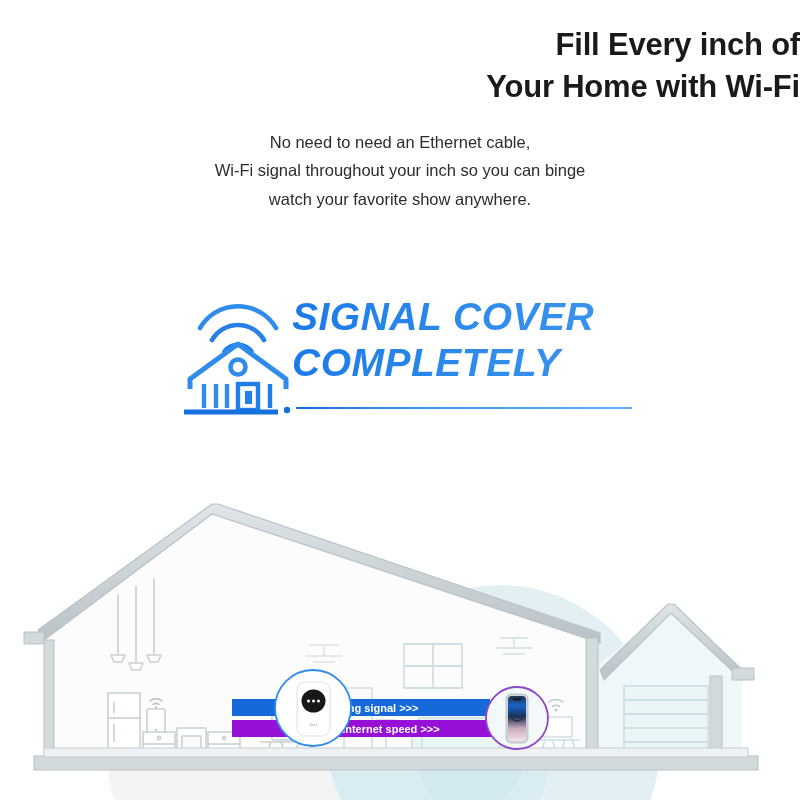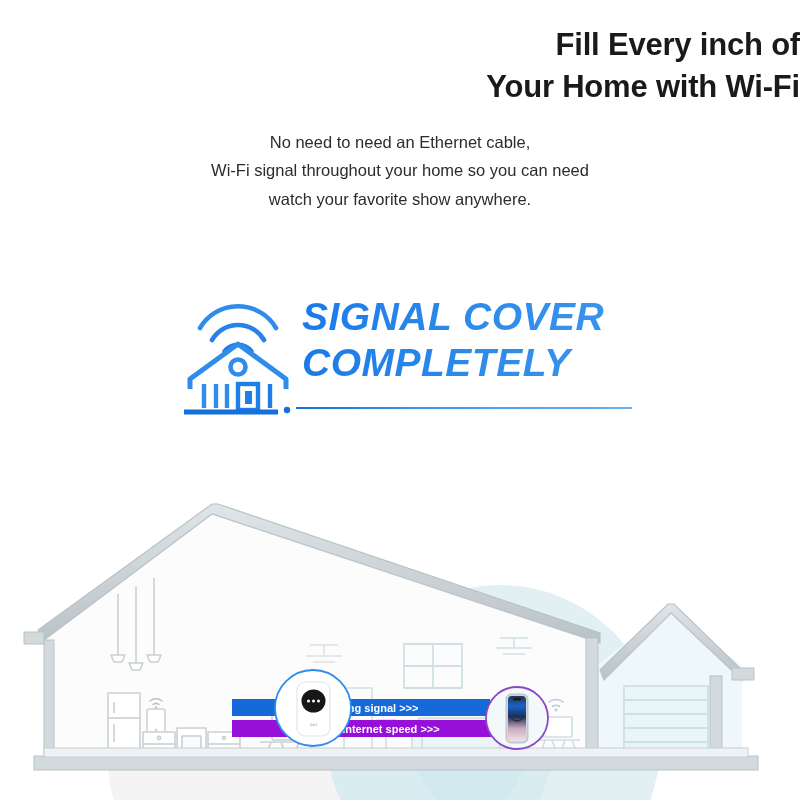--- a/index.html
+++ b/index.html
@@ -58,21 +58,21 @@
   }
   .house-icon {
     position: absolute;
     left: 0;
     top: 0;
     width: 112px;
     height: 128px;
   }
   .logo-text {
     position: absolute;
-    left: 120px;
+    left: 110px;
     top: 6px;
     width: 340px;
   }
   .logo-text .ln {
     display: block;
     font-size: 39px;
     font-weight: bold;
     font-style: italic;
     line-height: 1.17;
     letter-spacing: 0.5px;
@@ -106,21 +106,21 @@
 
 <div class="page">
 
   <div class="headline">
     <span>Fill Every inch of</span>
     <span class="l2">Your Home with Wi-Fi</span>
   </div>
 
   <div class="subhead">
     <span>No need to need an Ethernet cable,</span>
-    <span>Wi-Fi signal throughout your home so you can need</span>
+    <span>Wi-Fi signal throughout your inch so you can binge</span>
     <span>watch your favorite show anywhere.</span>
   </div>
 
   <div class="logoband">
     <div class="house-icon">
       <svg viewBox="0 0 112 128" width="112" height="128" aria-hidden="true">
         <g fill="none" stroke="#1f7fe8" stroke-width="4.6" stroke-linecap="round">
           <path d="M18 40 A44 44 0 0 1 94 40" stroke="#2f8ceb"></path>
           <path d="M30 52 A30 30 0 0 1 82 52" stroke="#2880e9"></path>
           <path d="M42.5 63.5 A17 17 0 0 1 69.5 63.5" stroke="#1f7fe8"></path>

